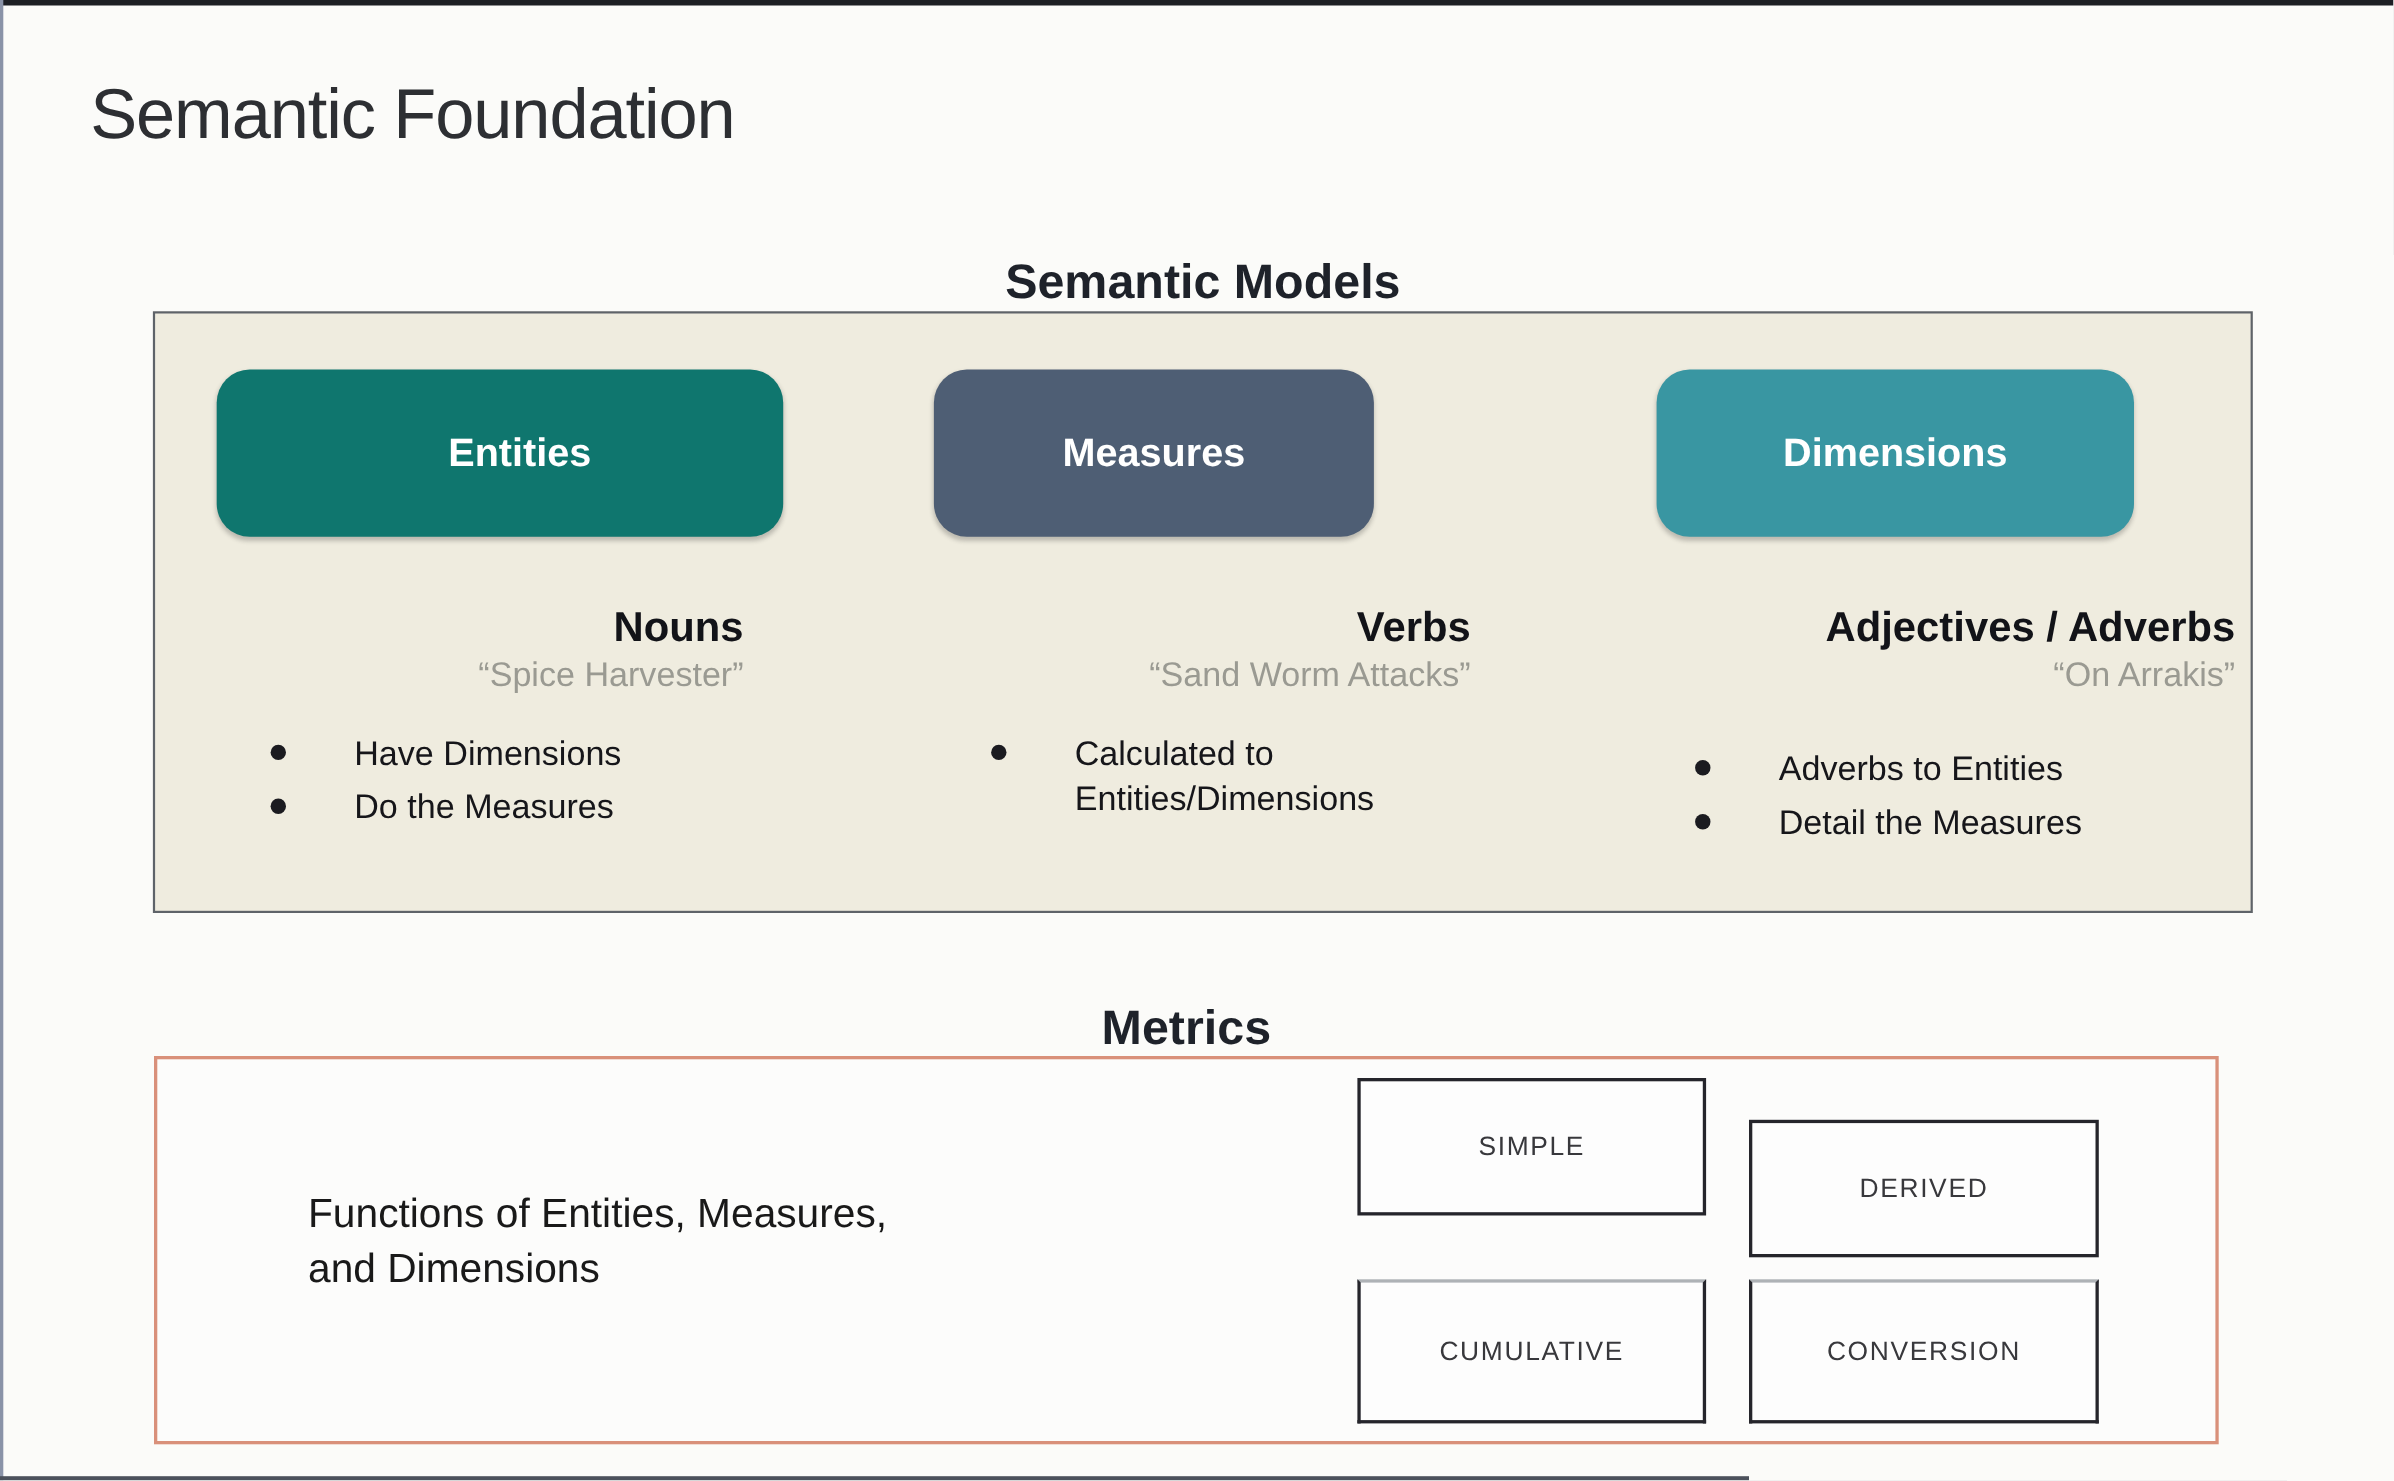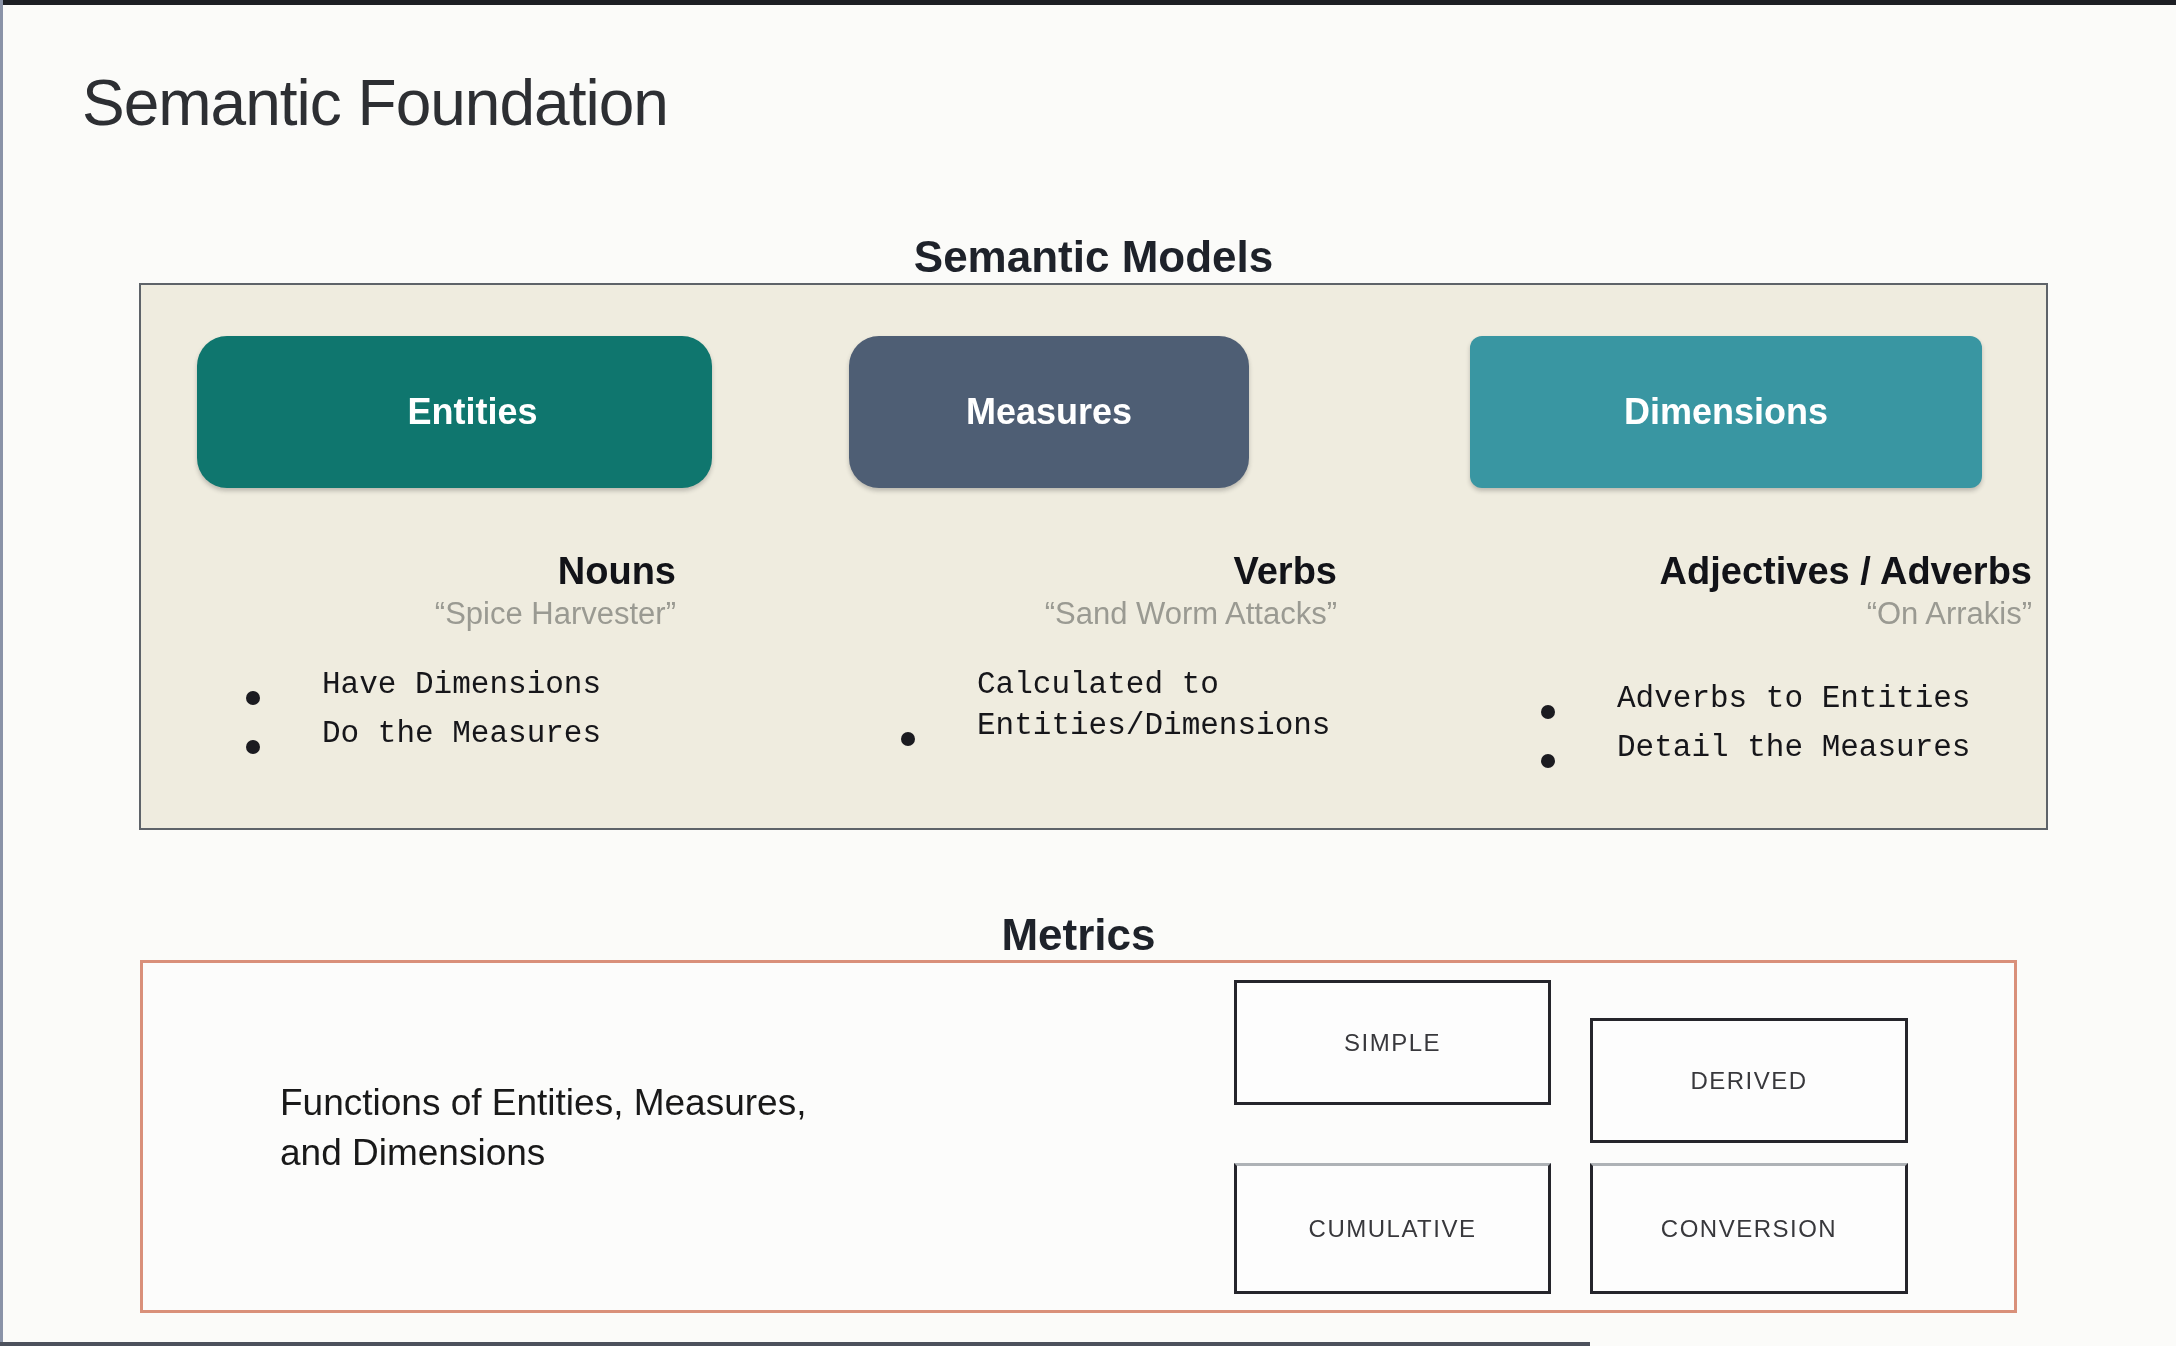--- a/index.html
+++ b/index.html
@@ -42,36 +42,36 @@
   
   .pill{
     top:336px;height:152px;
     border-radius:30px;
     display:flex;align-items:center;justify-content:center;
     color:#ffffff;font-size:36px;font-weight:700;
     box-shadow:0 3px 4px rgba(40,40,40,0.25);
   }
   .pill-entities{left:197px;width:479px;}
   .pill-measures{left:849px;width:400px;}
-  .pill-dimensions{left:1470px;width:512px;border-radius:12px;}
+  .pill-dimensions{left:1506px;width:434px;}
 
   
   .role-block{top:548px;text-align:right;}
   .rb-entities{left:197px;width:479px;}
   .rb-measures{left:849px;width:488px;}
   .rb-dimensions{left:1466px;width:566px;}
   .model-role{font-size:38px;font-weight:700;color:#121318;line-height:46px;}
   .model-example{font-size:31px;color:#9a9a92;line-height:40px;}
 
   
   .bullet-list{display:flex;flex-direction:column;gap:8px;}
   .bl-entities{left:246px;top:664px;}
   .bl-measures{left:901px;top:664px;}
   .bl-dimensions{left:1541px;top:678px;}
-  .bullet-item{display:flex;align-items:flex-end;font-family:Liberation Mono, monospace;}
+  .bullet-item{display:flex;align-items:flex-start;}
   .bullet-dot{
     width:14px;height:14px;border-radius:50%;
     background:#1b1b20;margin-top:13px;flex:0 0 14px;
   }
   .bullet-text{
     margin-left:62px;
     font-size:31px;color:#16161a;line-height:41px;
     max-width:300px;
   }
   .bl-entities .bullet-text,.bl-dimensions .bullet-text{max-width:420px;white-space:nowrap;}

